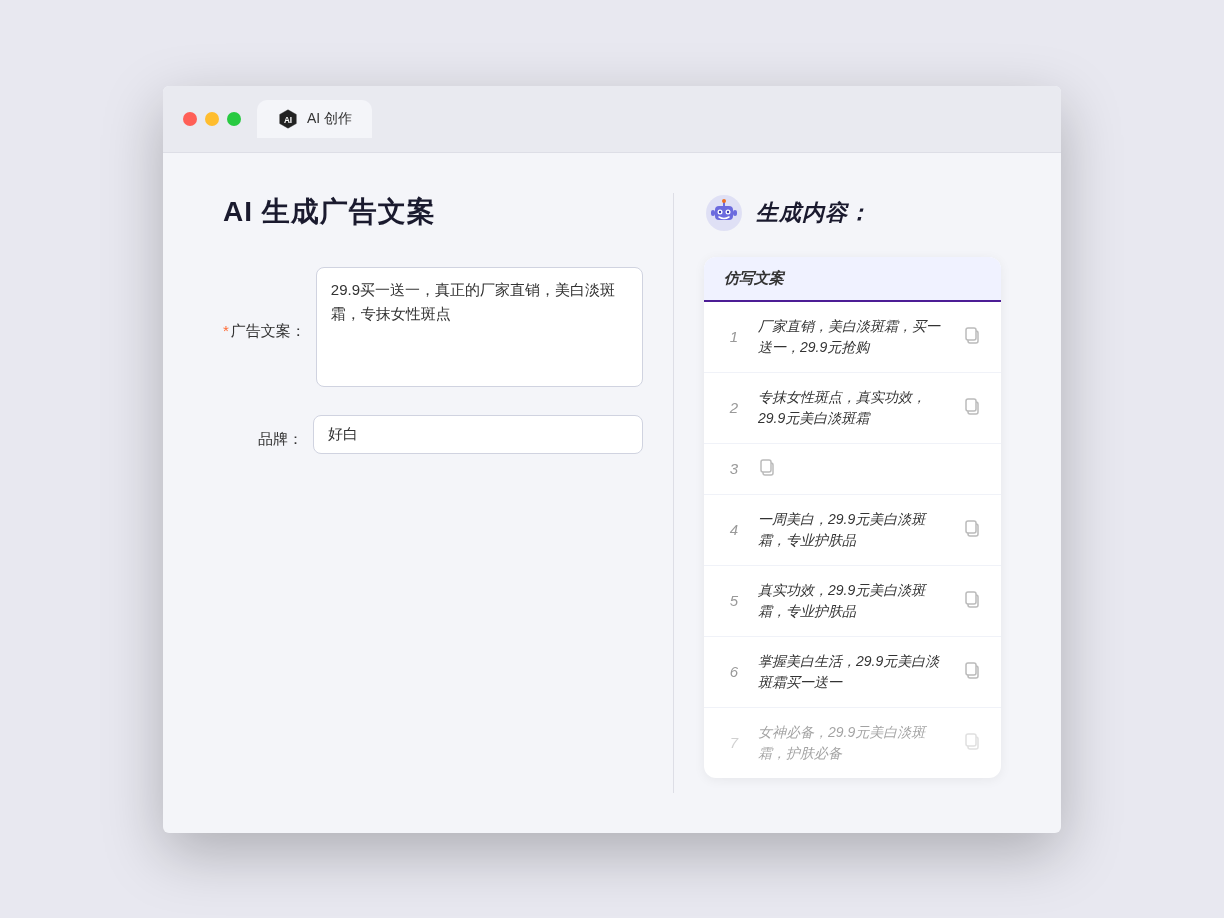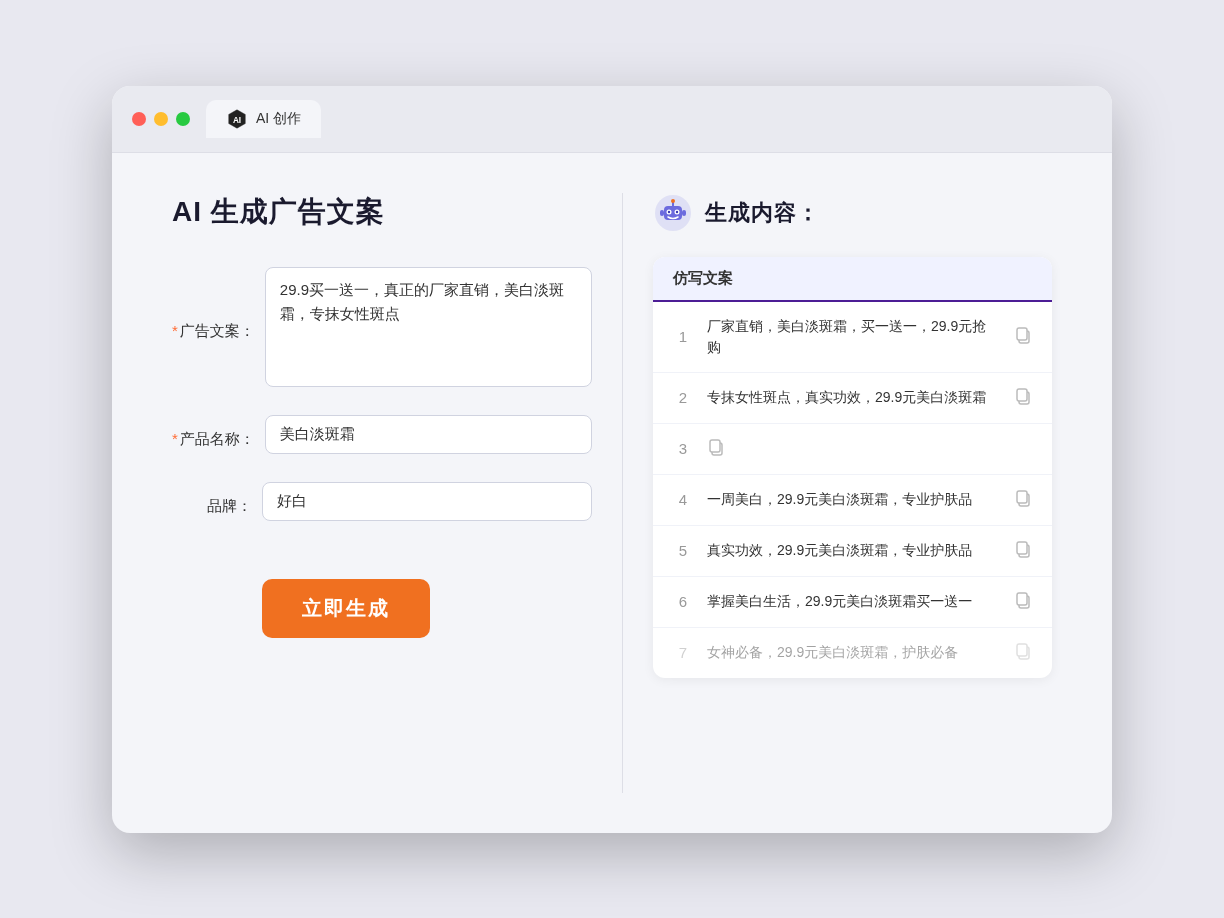--- a/index.html
+++ b/index.html
@@ -6,23 +6,23 @@
     body {
       background: #e8e8f0;
       min-height: 918px;
       display: flex;
       align-items: center;
       justify-content: center;
       font-family: -apple-system, "PingFang SC", "Microsoft YaHei", sans-serif;
     }
 
     .browser-window {
-      width: 1000px;
+      width: 898px;
       background: #f4f5f9;
-      border-radius: 18px;
+      border-radius: 6px;
       box-shadow: 0 20px 60px rgba(0,0,0,0.25);
       overflow: hidden;
     }
 
     .browser-titlebar {
       background: #e9eaf0;
       padding: 14px 20px;
       display: flex;
       align-items: center;
       gap: 16px;
@@ -136,20 +136,21 @@
     
     .divider {
       width: 1px;
       background: #dddee6;
       margin: 0 10px;
     }
 
     
     .right-panel {
       flex: 1;
+      font-style: italic;
     }
 
     .result-header {
       display: flex;
       align-items: center;
       gap: 12px;
       margin-bottom: 24px;
     }
 
     .result-title {
@@ -239,35 +240,28 @@
 
       
       <div class="form-group">
         <label class="form-label">
           <span class="required-star">*</span><span>广告文案：</span>
         </label>
         <textarea class="form-input form-textarea" style="">29.9买一送一，真正的厂家直销，美白淡斑霜，专抹女性斑点</textarea>
       </div>
 
       
-      <div class="form-group">
-        <label class="form-label">
-          <span class="required-star">*</span><span>产品名称：</span>
-        </label>
-        <input type="text" class="form-input" value="美白淡斑霜" style="">
-      </div>
 
       
       <div class="form-group">
         <label class="form-label">品牌：</label>
         <input type="text" class="form-input" value="好白" style="">
       </div>
 
       
-      <button class="generate-button">立即生成</button>
     </div>
 
     <div class="divider"></div>
 
     <div class="right-panel">
       <div class="result-header">
 
         <svg class="robot-svg" viewBox="0 0 40 40" fill="none" xmlns="http://www.w3.org/2000/svg">
           <circle cx="20" cy="20" r="18" fill="#6c6bde" opacity="0.15"></circle>
 

